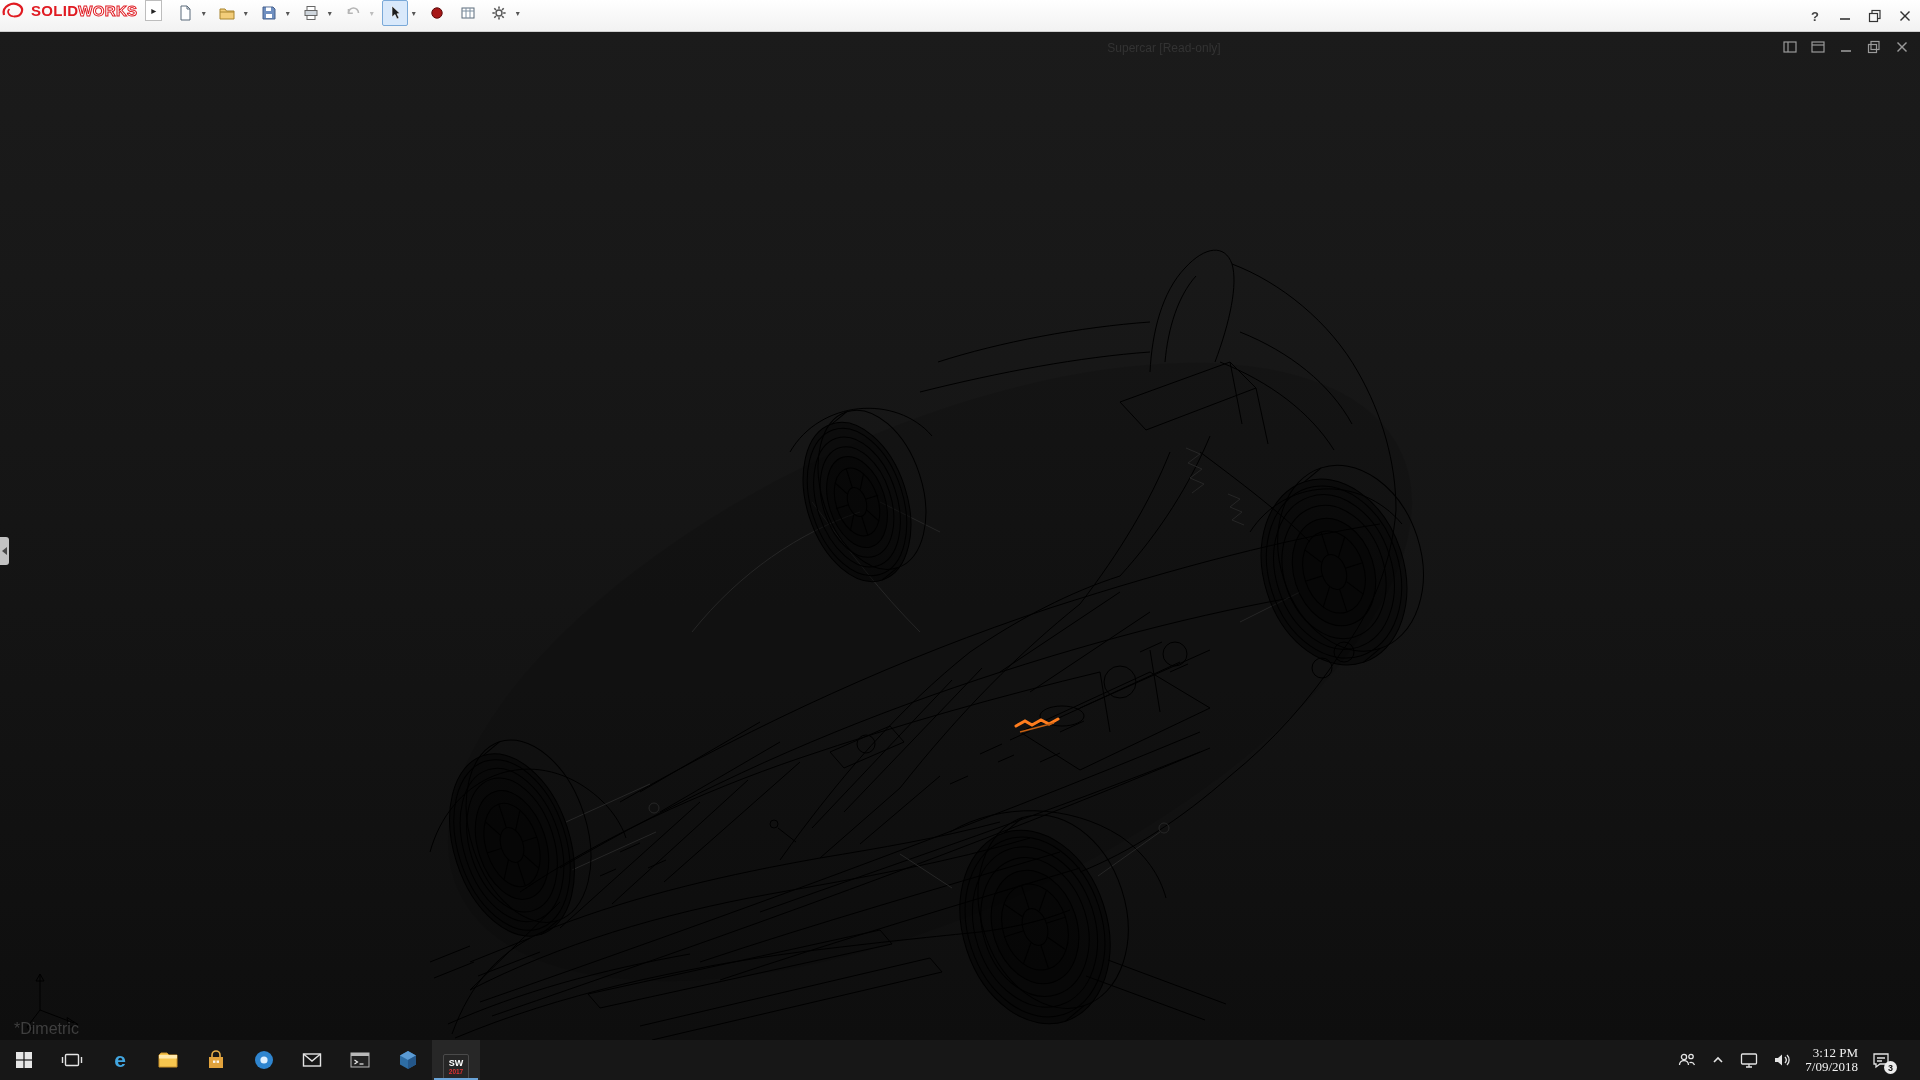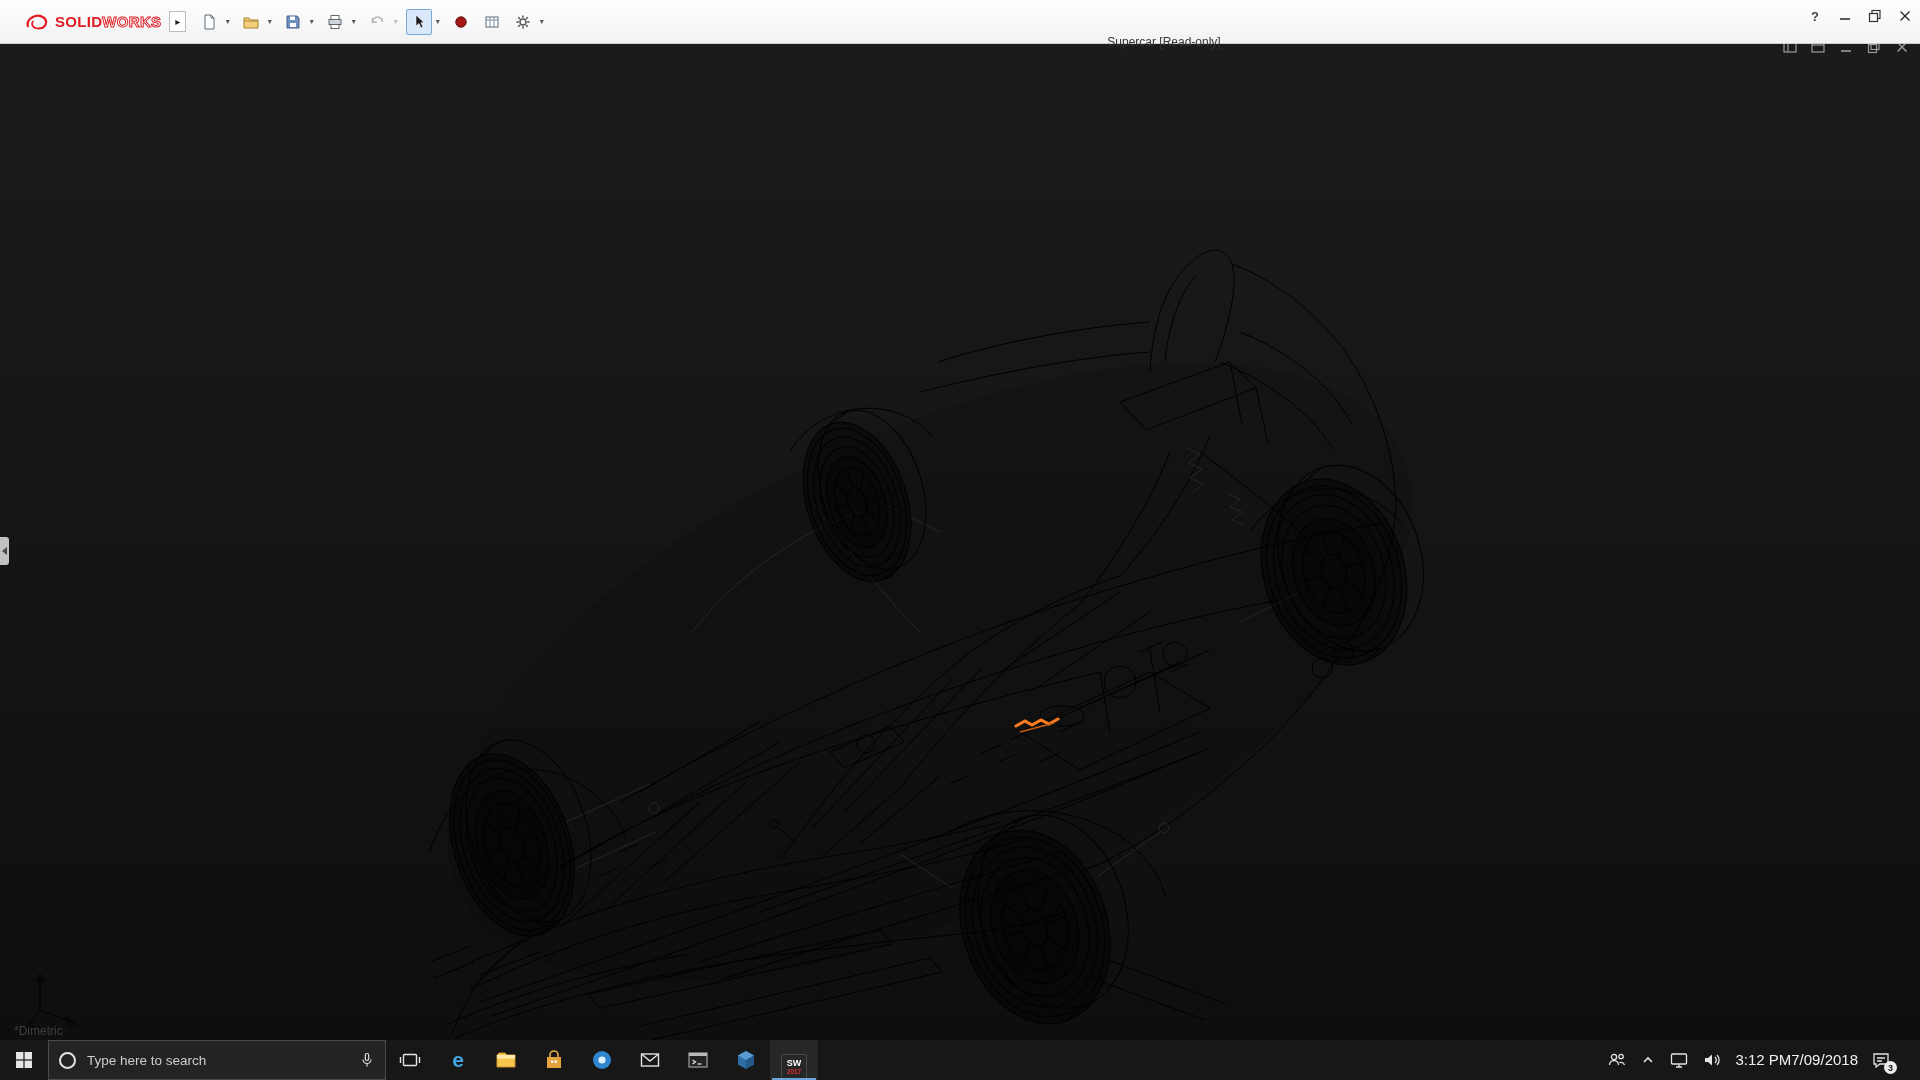--- a/index.html
+++ b/index.html
@@ -7,24 +7,24 @@
   body {
     width:1920px; height:1080px; overflow:hidden;
     font-family:"Liberation Sans","DejaVu Sans",sans-serif;
     background:#000;
   }
   button { background:none; border:none; padding:0; font:inherit; cursor:default; }
   .screen { position:relative; width:1920px; height:1080px; overflow:hidden; }
 
   
   .titlebar {
-    position:absolute; top:0; left:0; right:0; height:44px;
+    position:absolute; top:0; left:0; right:0; height:32px;
     background:linear-gradient(#ffffff,#f2f2f2);
     border-bottom:1px solid #cfcfcf;
-    display:flex; align-items:center; padding-left:24px; z-index:10;
+    display:flex; align-items:flex-start; padding-left:0; z-index:10;
   }
   .brand { display:flex; align-items:center; gap:5px; margin-right:6px; }
   .brand-text { font-size:15px; font-weight:bold; letter-spacing:.3px; color:#e01b22; white-space:nowrap; }
   .brand-text .works { color:#ffffff; -webkit-text-stroke:1px #e01b22; }
   .expand-btn {
     width:17px; height:21px; border:1px solid #bdbdbd; background:#fff;
     display:flex; align-items:center; justify-content:center;
     font-size:10px; color:#222; margin:0 10px 0 2px;
   }
   .tb { display:flex; align-items:center; }
@@ -44,21 +44,21 @@
     background:linear-gradient(#1b1b1b,#131313 65%,#0e0e0e);
   }
   svg.wire { position:absolute; left:0; top:0; width:1920px; height:1008px; }
   .wire path, .wire line, .wire ellipse, .wire circle, .wire rect { stroke:#000; fill:none; stroke-width:1; }
   .wire .blob { fill:rgba(0,0,0,.10); stroke:none; }
   .wire .tire { fill:rgba(0,0,0,.42); }
   .wire .rim  { fill:rgba(0,0,0,.22); }
   .wire .lite { stroke:#262626; }
   .wire .hl   { stroke:#ff7d1e; stroke-width:3; stroke-linecap:round; }
   .wire .hl2  { stroke:#c45f12; stroke-width:1.5; }
-  .view-label { position:absolute; left:14px; bottom:2px; font-size:12px; color:#3f3f3f;text-align:center; }
+  .view-label { position:absolute; left:14px; bottom:2px; font-size:16px; color:#3f3f3f;text-align:center; }
   .mdi { position:absolute; top:7px; right:10px; display:flex; gap:12px; align-items:center; }
   .mdi svg { display:block; }
   .collapse-tab {
     position:absolute; left:0; top:505px; width:9px; height:28px;
     background:#c2c2c2; border-radius:0 3px 3px 0;
     display:flex; align-items:center; justify-content:center;
   }
   .collapse-tab .tri { width:0; height:0; border-top:4px solid transparent; border-bottom:4px solid transparent; border-right:5px solid #4a4a4a; }
 
   
@@ -77,21 +77,21 @@
   .tb-apps { display:flex; }
   .tb-app { width:48px; display:flex; align-items:center; justify-content:center; position:relative; }
   .tb-app.active { background:rgba(255,255,255,.07);align-items:flex-end; }
   .indicator { position:absolute; bottom:0; left:2px; right:2px; height:2px; background:#6aa4d8; }
   .sw-tile { width:26px; height:26px; background:#262626; border:1px solid #4a4a4a; border-radius:2px; display:flex; flex-direction:column; align-items:center; justify-content:center; line-height:1; gap:1px; }
   .sw-tile .sw { color:#fff; font-size:9px; font-weight:bold; }
   .sw-tile .yr { color:#e03131; font-size:6.5px; font-weight:bold; }
   .tb-flex { flex:1; }
   .tray { display:flex; align-items:center; gap:13px; padding-right:10px; }
   .tray-btn { display:flex; align-items:center; justify-content:center; position:relative; }
-  .clock { display:flex; flex-direction:row; align-items:flex-end; justify-content:center; color:#f1f1f1; font-size:15px; line-height:14px; }
+  .clock { display:flex; flex-direction:column; align-items:flex-end; justify-content:center; color:#f1f1f1; font-size:13px; line-height:14px;font-family:Liberation Serif, serif; }
   .badge { position:absolute; right:-6px; bottom:-4px; min-width:13px; height:13px; border-radius:7px; background:#ececec; color:#111; font-size:9px; font-weight:bold; display:flex; align-items:center; justify-content:center; padding:0 2px; }
   .show-desktop { width:6px; border-left:1px solid #3c3c3c; }
 </style>
 </head>
 <body>
 
 <div class="screen">
 
   <div class="titlebar">
     <div class="brand">
@@ -386,28 +386,20 @@
   <div class="taskbar">
     <button class="tb-start">
       <svg width="18" height="18" viewBox="0 0 18 18">
         <rect x="1" y="1" width="7.4" height="7.4" fill="#e6e6e6"></rect>
           <rect x="9.6" y="1" width="7.4" height="7.4" fill="#e6e6e6"></rect>
         <rect x="1" y="9.6" width="7.4" height="7.4" fill="#e6e6e6"></rect>
           <rect x="9.6" y="9.6" width="7.4" height="7.4" fill="#e6e6e6"></rect>
       </svg>
     </button>
 
-    <div class="tb-search">
-      <span class="cortana"></span>
-      <input type="text" placeholder="Type here to search" style="">
-      <svg width="16" height="16" viewBox="0 0 16 16">
-        <rect x="6.3" y="1.5" width="3.4" height="7" rx="1.7" fill="none" stroke="#dcdcdc" stroke-width="1.2"></rect>
-        <path d="M4 7.5a4 4 0 0 0 8 0 M8 11.5v3" fill="none" stroke="#dcdcdc" stroke-width="1.2"></path>
-      </svg>
-    </div>
 
     <div class="tb-apps">
       <button class="tb-app">
         <svg width="24" height="24" viewBox="0 0 24 24" fill="none">
           <rect x="5.5" y="6.5" width="13" height="11" rx="1" stroke="#e4e4e4" stroke-width="1.4"></rect>
           <path d="M2.5 9v6 M21.5 9v6" stroke="#e4e4e4" stroke-width="1.4"></path>
         </svg>
       </button>
       <button class="tb-app">
         <svg width="24" height="24" viewBox="0 0 24 24">

